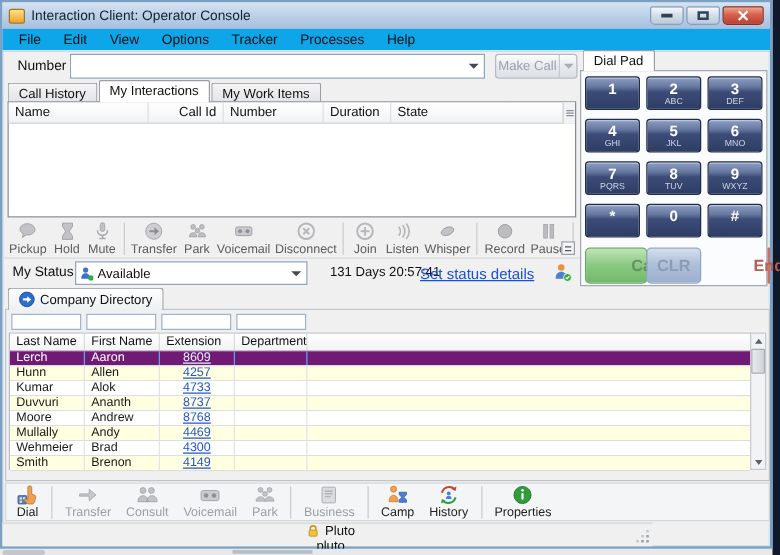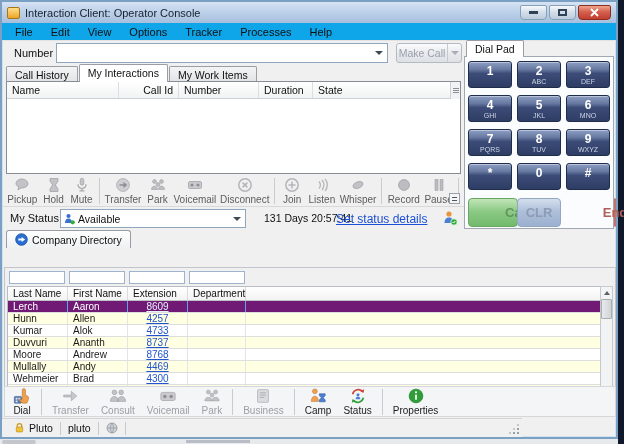--- a/index.html
+++ b/index.html
@@ -90,21 +90,21 @@
   .actions { display:grid; grid-template-columns:repeat(3,44px); gap:5px; justify-content:center; margin-top:8px; }
   .abtn { height:29px; border-radius:4px; font-size:13px; font-weight:bold; display:flex; align-items:center; justify-content:center; }
   .abtn.call { background:linear-gradient(#c2e5b8,#8cca85 45%,#72b96c); border:1px solid #69a863; color:#63945e;padding-left:48px; }
   .abtn.clr  { background:linear-gradient(#d4dfee,#aebfd9 45%,#9cb0cf); border:1px solid #93a6c2; color:#8c9cb4; }
   .abtn.end  { background:linear-gradient(#f2bcb2,#df8c82 45%,#d67c72; ); background:linear-gradient(#f2bcb2,#df8c82 45%,#d67c72); border:1px solid #c4736a; color:#b05e57;margin-left:48px; }
 
   
   .dir-tab { position:absolute; left:4px; top:228px; height:18px; display:flex; align-items:center; gap:4px; padding:0 8px;
     background:linear-gradient(#ffffff,#eef0f2); border:1px solid #9a9da4; border-bottom:none; border-radius:3px 3px 0 0; z-index:3; }
   .dir-tab .dt-label { font-size:10.5px; color:#101010; }
-  .dir-panel { position:absolute; left:2px; top:245px; width:612px; height:138px; background:#f0f0f0; border:1px solid #c2c6cc;margin-top:20px; }
+  .dir-panel { position:absolute; left:2px; top:245px; width:612px; height:138px; background:#f0f0f0; border:1px solid #c2c6cc; }
   .filters { position:absolute; left:4px; top:3px; display:flex; gap:4px; }
   .filters input { width:56px; height:13px; border:1px solid #9fb4cc; background:#fff; font-size:9px; font-family:inherit; outline:none; }
   .dgrid { position:absolute; left:2px; top:18px; width:594px; height:110px; background:#fff; border:1px solid #b9bdc3; }
   .dhead { display:flex; height:14px; background:linear-gradient(#ffffff,#f3f3f4); border-bottom:1px solid #bfc2c7; }
   .dh { font-size:10px; color:#101010; padding:1px 5px; border-right:1px solid #d9dbde; white-space:nowrap; }
   .dh.c1{width:60px}.dh.c2{width:60px}.dh.c3{width:60px}.dh.c4{width:58px}.dh.c5{flex:1;border-right:none}
   .drow { display:flex; height:12px; border-bottom:1px solid #dcdee0; background:#fff; }
   .drow:nth-child(odd) { background:#ffffe1; }
   .drow.selected { background:#701a75; }
   .dc { font-size:10px; color:#1a1a1a; padding:0 5px; border-right:1px solid #e3e4e6; white-space:nowrap; overflow:hidden; line-height:12px; }
@@ -122,21 +122,21 @@
   
   .dir-toolbar { position:absolute; left:2px; top:384px; width:612px; height:31px; background:#f4f5f6; border:1px solid #d5d7da;
     display:flex; align-items:center; gap:4px; padding:0 4px; }
   .dbtn { display:flex; flex-direction:column; align-items:center; justify-content:center; padding:0 4px; }
   .dbtn svg { width:18px; height:18px; }
   .dbtn .dlbl { font-size:10px; color:#222; white-space:nowrap; margin-top:0px; }
   .dbtn.disabled .dlbl { color:#9aa0a6; }
 
   
   .statusbar { position:absolute; left:0; top:416px; width:520px; height:19px; background:#f0f0f0; border-top:1px solid #d4d4d4;
-    display:flex; align-items:center; padding-left:5px; }
+    display:flex; align-items:center; padding-left:5px;flex-direction:column; }
   .sb-cell { display:flex; align-items:center; gap:4px; padding:0 7px; font-size:10.5px; color:#101010; }
   .sb-sep { width:1px; height:13px; background:#c6c8cb; }
   .grip { position:absolute; right:2px; bottom:2px; width:12px; height:12px; }
   .grip span { position:absolute; right:1px; bottom:1px; width:2px; height:2px; background:#98a0a8;
     box-shadow:-4px 0 #98a0a8,-8px 0 #c3c7cc,0 -4px #98a0a8,-4px -4px #c3c7cc,0 -8px #c3c7cc; }
 </style>
 </head>
 <body>
 
 <div class="stage">
@@ -536,21 +536,21 @@
       </div>
       <div class="dbtn">
         <svg viewBox="0 0 20 20">
             <path d="M4 8a6.5 6.5 0 0111.5-2.5" fill="none" stroke="#cc4433" stroke-width="1.8"></path>
             <path d="M16.8 2.5l-.6 4-3.6-1.8z" fill="#cc4433"></path>
             <path d="M16 12a6.5 6.5 0 01-11.5 2.5" fill="none" stroke="#2f9e38" stroke-width="1.8"></path>
             <path d="M3.2 17.5l.6-4 3.6 1.8z" fill="#2f9e38"></path>
             <circle cx="10" cy="8.6" r="1.7" fill="#4a7fd4"></circle>
             <path d="M7.4 13.6c0-2 1.2-3 2.6-3s2.6 1 2.6 3z" fill="#4a7fd4"></path>
           </svg>
-        <span class="dlbl">Status</span>
+        <span class="dlbl">History</span>
       </div>
       <div class="vsep"></div>
       <div class="dbtn">
         <svg viewBox="0 0 20 20">
             <circle cx="10" cy="10" r="7.6" fill="#2f9e38" stroke="#1d7a26" stroke-width=".8"></circle>
             <rect x="9" y="8.2" width="2" height="6" rx="1" fill="#fff"></rect>
             <circle cx="10" cy="5.8" r="1.2" fill="#fff"></circle>
           </svg>
         <span class="dlbl">Properties</span>
       </div>

